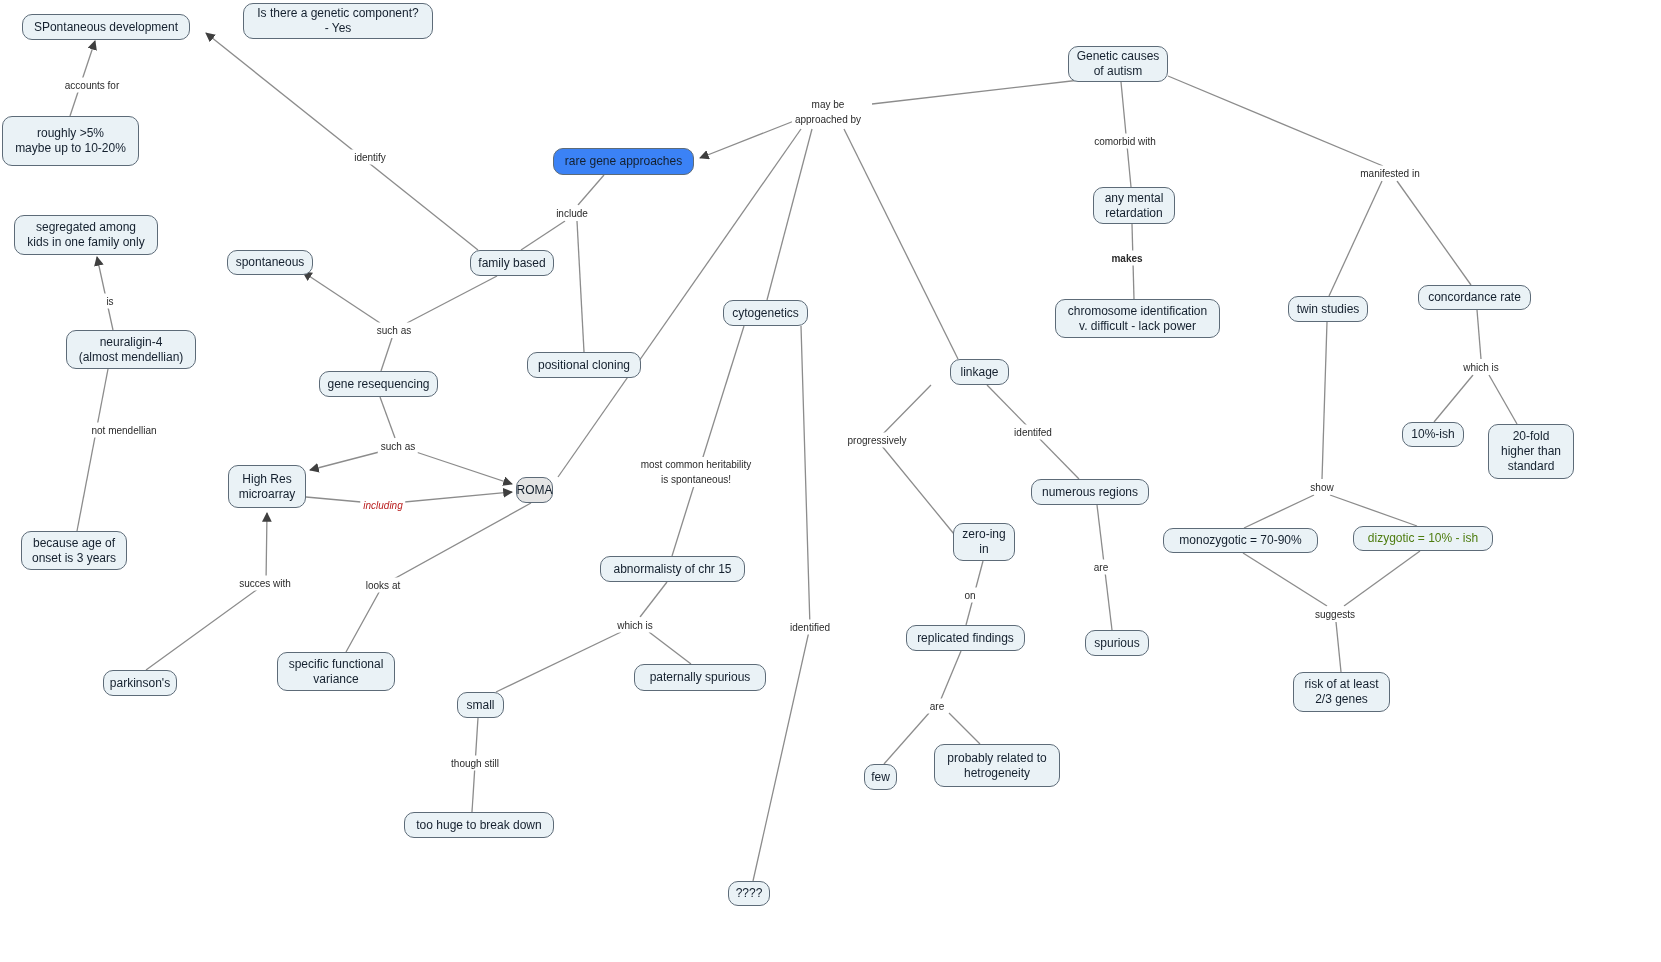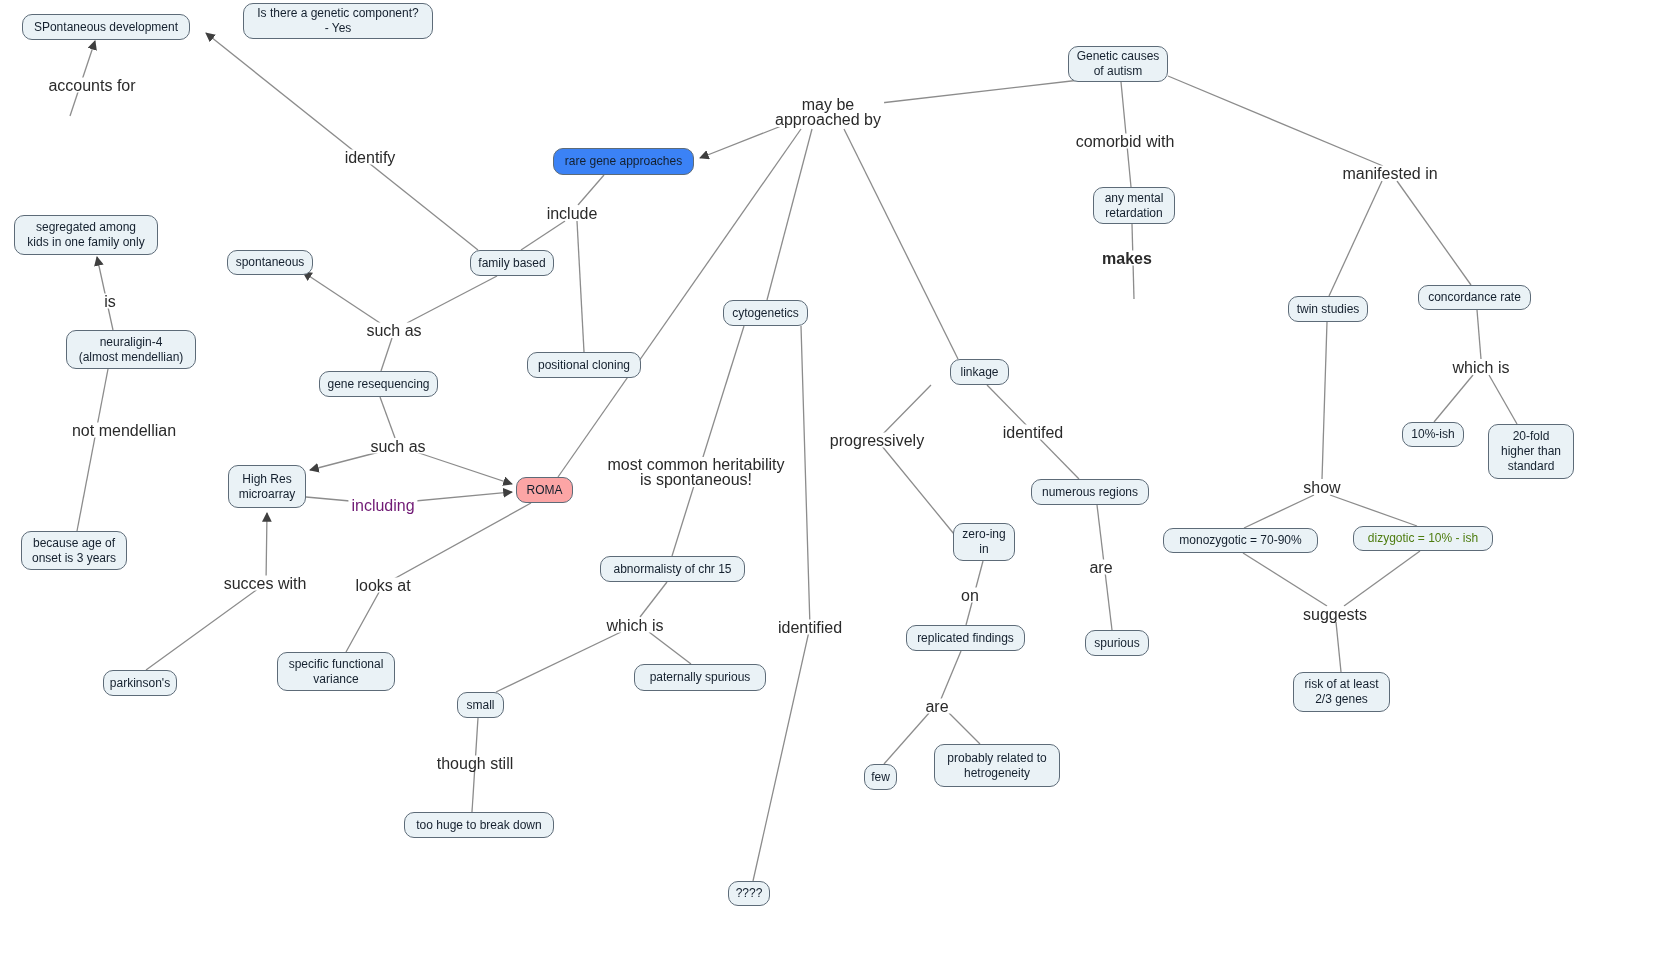--- a/index.html
+++ b/index.html
@@ -9,21 +9,21 @@
   .node{
     position:absolute;z-index:3;
     background:#eaf2f6;border:1px solid #5d6b78;border-radius:10px;
     color:#14202e;font-size:12px;line-height:15px;
     display:flex;align-items:center;justify-content:center;
     text-align:center;white-space:pre-line;box-sizing:border-box;
     padding:2px 4px;cursor:default;
   }
   .link-label{
     position:absolute;z-index:2;transform:translate(-50%,-50%);
-    background:#ffffff;color:#2a2a2a;font-size:16px;line-height:15px;
+    background:#ffffff;color:#2a2a2a;font-size:10px;line-height:15px;
     text-align:center;white-space:pre-line;padding:0 3px;cursor:default;
   }
 </style>
 </head>
 <body>
 
 <div id="canvas">
   <svg id="edges" width="1661" height="962" xmlns="http://www.w3.org/2000/svg">
     <defs>
       <marker id="arrow" viewBox="0 0 10 10" refX="9" refY="5" markerWidth="7.5" markerHeight="7.5" orient="auto-start-reverse">
@@ -85,62 +85,66 @@
 approached by</div>
     <div class="link-label" style="left: 1125px; top: 141px; color: rgb(42, 42, 42);">comorbid with</div>
     <div class="link-label" style="left: 1390px; top: 173px; color: rgb(42, 42, 42);">manifested in</div>
     <div class="link-label" style="left: 572px; top: 213px; color: rgb(42, 42, 42);">include</div>
     <div class="link-label" style="left: 1127px; top: 258px; color: rgb(42, 42, 42); font-weight: bold;">makes</div>
     <div class="link-label" style="left: 110px; top: 301px; color: rgb(42, 42, 42);">is</div>
     <div class="link-label" style="left: 394px; top: 330px; color: rgb(42, 42, 42);">such as</div>
     <div class="link-label" style="left: 1481px; top: 367px; color: rgb(42, 42, 42);">which is</div>
     <div class="link-label" style="left: 104px; top: 430px; color: rgb(42, 42, 42); margin-left: 20px;">not mendellian</div>
     <div class="link-label" style="left: 398px; top: 446px; color: rgb(42, 42, 42);">such as</div>
-    <div class="link-label" style="left: 383px; top: 505px; color: #701a75;">including</div>
+    <div class="link-label" style="left: 383px; top: 505px; color: #b91c1c; font-style: italic;">including</div>
     <div class="link-label" style="left: 1322px; top: 487px; color: rgb(42, 42, 42);">show</div>
     <div class="link-label" style="left: 1033px; top: 432px; color: rgb(42, 42, 42);">identifed</div>
     <div class="link-label" style="left: 877px; top: 440px; color: rgb(42, 42, 42);">progressively</div>
     <div class="link-label" style="left: 696px; top: 472px; color: rgb(42, 42, 42);">most common heritability
 is spontaneous!</div>
     <div class="link-label" style="left: 265px; top: 583px; color: rgb(42, 42, 42);">succes with</div>
     <div class="link-label" style="left: 383px; top: 585px; color: rgb(42, 42, 42);">looks at</div>
     <div class="link-label" style="left: 635px; top: 625px; color: rgb(42, 42, 42);">which is</div>
     <div class="link-label" style="left: 810px; top: 627px; color: rgb(42, 42, 42);">identified</div>
     <div class="link-label" style="left: 970px; top: 595px; color: rgb(42, 42, 42);">on</div>
     <div class="link-label" style="left: 1101px; top: 567px; color: rgb(42, 42, 42);">are</div>
     <div class="link-label" style="left: 1335px; top: 614px; color: rgb(42, 42, 42);">suggests</div>
     <div class="link-label" style="left: 937px; top: 706px; color: rgb(42, 42, 42);">are</div>
     <div class="link-label" style="left: 475px; top: 763px; color: rgb(42, 42, 42);">though still</div>
     <div class="node" style="left: 22px; top: 14px; width: 168px; height: 26px; background: rgb(234, 242, 246); border-color: rgb(93, 107, 120); color: rgb(20, 32, 46);">SPontaneous development</div>
     <div class="node" style="left: 243px; top: 3px; width: 190px; height: 36px; background: rgb(234, 242, 246); border-color: rgb(93, 107, 120); color: rgb(20, 32, 46);">Is there a genetic component?
 - Yes</div>
     <div class="node" style="left: 1068px; top: 46px; width: 100px; height: 36px; background: rgb(234, 242, 246); border-color: rgb(93, 107, 120); color: rgb(20, 32, 46);">Genetic causes
 of autism</div>
+    <div class="node" style="left: 2px; top: 116px; width: 137px; height: 50px; background: rgb(234, 242, 246); border-color: rgb(93, 107, 120); color: rgb(20, 32, 46);">roughly &gt;5%
+maybe up to 10-20%</div>
     <div class="node" style="left: 14px; top: 215px; width: 144px; height: 40px; background: rgb(234, 242, 246); border-color: rgb(93, 107, 120); color: rgb(20, 32, 46);">segregated among
 kids in one family only</div>
     <div class="node" style="left: 553px; top: 148px; width: 141px; height: 27px; background: #3b82f6; border-color: rgb(93, 107, 120); color: rgb(20, 32, 46);">rare gene approaches</div>
     <div class="node" style="left: 1093px; top: 187px; width: 82px; height: 37px; background: rgb(234, 242, 246); border-color: rgb(93, 107, 120); color: rgb(20, 32, 46);">any mental
 retardation</div>
     <div class="node" style="left: 227px; top: 250px; width: 86px; height: 25px; background: rgb(234, 242, 246); border-color: rgb(93, 107, 120); color: rgb(20, 32, 46);">spontaneous</div>
     <div class="node" style="left: 470px; top: 250px; width: 84px; height: 26px; background: rgb(234, 242, 246); border-color: rgb(93, 107, 120); color: rgb(20, 32, 46);">family based</div>
     <div class="node" style="left: 66px; top: 330px; width: 130px; height: 39px; background: rgb(234, 242, 246); border-color: rgb(93, 107, 120); color: rgb(20, 32, 46);">neuraligin-4
 (almost mendellian)</div>
     <div class="node" style="left: 723px; top: 300px; width: 85px; height: 26px; background: rgb(234, 242, 246); border-color: rgb(93, 107, 120); color: rgb(20, 32, 46);">cytogenetics</div>
+    <div class="node" style="left: 1055px; top: 299px; width: 165px; height: 39px; background: rgb(234, 242, 246); border-color: rgb(93, 107, 120); color: rgb(20, 32, 46);">chromosome identification
+v. difficult - lack power</div>
     <div class="node" style="left: 1288px; top: 296px; width: 80px; height: 26px; background: rgb(234, 242, 246); border-color: rgb(93, 107, 120); color: rgb(20, 32, 46);">twin studies</div>
     <div class="node" style="left: 1418px; top: 285px; width: 113px; height: 25px; background: rgb(234, 242, 246); border-color: rgb(93, 107, 120); color: rgb(20, 32, 46);">concordance rate</div>
     <div class="node" style="left: 527px; top: 352px; width: 114px; height: 26px; background: rgb(234, 242, 246); border-color: rgb(93, 107, 120); color: rgb(20, 32, 46);">positional cloning</div>
     <div class="node" style="left: 319px; top: 371px; width: 119px; height: 26px; background: rgb(234, 242, 246); border-color: rgb(93, 107, 120); color: rgb(20, 32, 46);">gene resequencing</div>
     <div class="node" style="left: 950px; top: 359px; width: 59px; height: 26px; background: rgb(234, 242, 246); border-color: rgb(93, 107, 120); color: rgb(20, 32, 46);">linkage</div>
     <div class="node" style="left: 1402px; top: 422px; width: 62px; height: 25px; background: rgb(234, 242, 246); border-color: rgb(93, 107, 120); color: rgb(20, 32, 46);">10%-ish</div>
     <div class="node" style="left: 1488px; top: 424px; width: 86px; height: 55px; background: rgb(234, 242, 246); border-color: rgb(93, 107, 120); color: rgb(20, 32, 46);">20-fold
 higher than
 standard</div>
     <div class="node" style="left: 228px; top: 465px; width: 78px; height: 43px; background: rgb(234, 242, 246); border-color: rgb(93, 107, 120); color: rgb(20, 32, 46);">High Res
 microarray</div>
-    <div class="node" style="left: 516px; top: 477px; width: 57px; height: 26px; background: #fca5a5; border-color: rgb(93, 107, 120); color: rgb(20, 32, 46);">ROMA</div>
+    <div class="node" style="left: 516px; top: 477px; width: 37px; height: 26px; background: #e5e5e5; border-color: rgb(93, 107, 120); color: rgb(20, 32, 46);">ROMA</div>
     <div class="node" style="left: 1031px; top: 479px; width: 118px; height: 26px; background: rgb(234, 242, 246); border-color: rgb(93, 107, 120); color: rgb(20, 32, 46);">numerous regions</div>
     <div class="node" style="left: 1163px; top: 528px; width: 155px; height: 25px; background: rgb(234, 242, 246); border-color: rgb(93, 107, 120); color: rgb(20, 32, 46);">monozygotic = 70-90%</div>
     <div class="node" style="left: 1353px; top: 526px; width: 140px; height: 25px; background: rgb(234, 242, 246); border-color: rgb(93, 107, 120); color: #4d7c0f;">dizygotic = 10% - ish</div>
     <div class="node" style="left: 953px; top: 523px; width: 62px; height: 38px; background: rgb(234, 242, 246); border-color: rgb(93, 107, 120); color: rgb(20, 32, 46);">zero-ing
 in</div>
     <div class="node" style="left: 600px; top: 556px; width: 145px; height: 26px; background: rgb(234, 242, 246); border-color: rgb(93, 107, 120); color: rgb(20, 32, 46);">abnormalisty of chr 15</div>
     <div class="node" style="left: 21px; top: 531px; width: 106px; height: 39px; background: rgb(234, 242, 246); border-color: rgb(93, 107, 120); color: rgb(20, 32, 46);">because age of
 onset is 3 years</div>
     <div class="node" style="left: 906px; top: 625px; width: 119px; height: 26px; background: rgb(234, 242, 246); border-color: rgb(93, 107, 120); color: rgb(20, 32, 46);">replicated findings</div>
     <div class="node" style="left: 1085px; top: 630px; width: 64px; height: 26px; background: rgb(234, 242, 246); border-color: rgb(93, 107, 120); color: rgb(20, 32, 46); text-align: center;">spurious</div>

